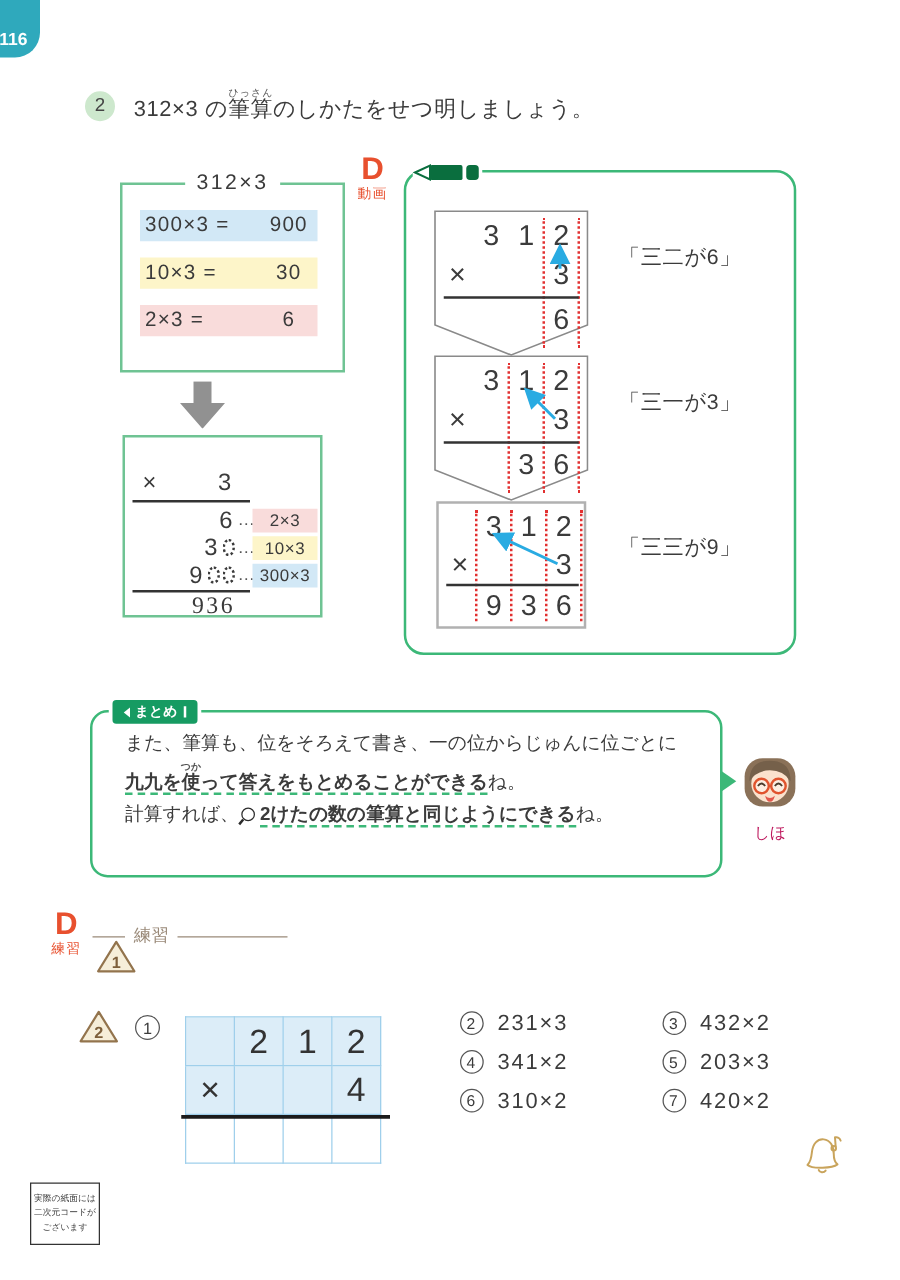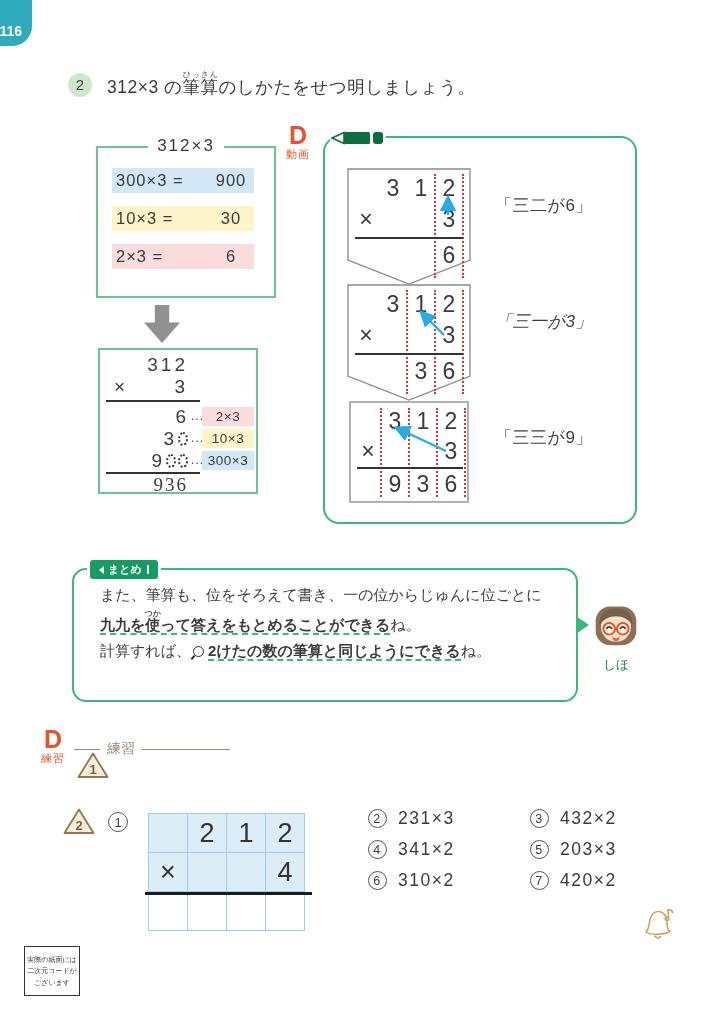--- a/index.html
+++ b/index.html
@@ -82,21 +82,21 @@
   .summary-text { padding:12px 14px 0 26px; font-size:15px; line-height:26.5px; }
   .u { font-weight:bold; border-bottom:2.5px dashed #3cb878; padding-bottom:0px; }
   .mag { display:inline-block; width:9px; height:9px; border:1.8px solid #2b2b2b; border-radius:50%;
          position:relative; margin:0 4px 0 2px; vertical-align:-1px; }
   .mag::after { content:""; position:absolute; width:1.8px; height:5px; background:#2b2b2b;
                 left:-2px; bottom:-4px; transform:rotate(40deg); }
   .speech-pointer { position:absolute; right:-13px; top:46px; width:0; height:0;
                     border-top:9px solid transparent; border-bottom:9px solid transparent;
                     border-left:13px solid #3cb878; }
   .character { position:absolute; left:586px; top:594px; width:60px; text-align:center; }
-  .character .name { font-size:12.5px; color:#15803d; margin-top:1px; }
+  .character .name { font-size:12.5px; color:#be185d; margin-top:1px; }
 
   
   .practice-header { position:absolute; left:74px; top:740px; display:flex; align-items:center; gap:7px;
                      color:#9a8a79; font-size:14px; }
   .ph-line { height:0; border-top:1.5px solid #9a8a79; }
   .tri { position:absolute; }
   .ex1-text { position:absolute; left:120px; top:757px; font-size:17.5px; letter-spacing:0.5px; }
   .circ-num { display:inline-block; width:20px; height:20px; border:1.4px solid #555; border-radius:50%;
               font-size:13px; line-height:20px; text-align:center; color:#3b3b3b; box-sizing:border-box; }
   .item1-badge { position:absolute; left:108px; top:812px; }
@@ -145,23 +145,20 @@
       <div class="eq hl-pink">
         <span class="lhs">2×3 =</span>
         <span class="rhs">6</span>
       </div>
     </div>
   </div>
 
   <div class="down-arrow"></div>
 
   <div class="box-b">
-    <div class="cc-row" style="top:4px;">
-      <span class="num-r">312</span>
-    </div>
     <div class="cc-row" style="top:26px;">
       <span class="cc-sign">×</span>
       <span class="num-r">3</span>
     </div>
     <div class="cc-hr" style="top:50px;"></div>
     <div class="cc-row" style="top:56px;">
       <span class="pp-num"><span>6</span></span>
       <span class="pp-dots">…</span>
       <span class="pp-label hl-pink">2×3</span>
     </div>
@@ -260,21 +257,21 @@
       </div>
       <svg class="arrow-svg" width="124" height="118" viewBox="0 0 124 118">
         <defs>
             <marker id="ah2" markerWidth="7" markerHeight="7" refX="3.5" refY="3.5" orient="auto">
               <path d="M0,0 L7,3.5 L0,7 Z" fill="#29abe2"></path>
             </marker>
           </defs>
         <line x1="97" y1="51" x2="78" y2="32" stroke="#29abe2" stroke-width="2.4" marker-end="url(#ah2)"></line>
       </svg>
     </div>
-    <div class="step-caption" style="top:172px;font-style:italic;">「三一が3」</div>
+    <div class="step-caption" style="top:172px;">「三一が3」</div>
 
     <div class="step3">
       <div class="rl" style="left:29px; top:5px; height:89px;"></div>
       <div class="rl" style="left:57px; top:5px; height:89px;"></div>
       <div class="rl" style="left:85px; top:5px; height:89px;"></div>
       <div class="rl" style="left:113px; top:5px; height:89px;"></div>
       <div class="cg" style="left:4px; top:4px;">
         <span></span>
         <span>3</span>
         <span>1</span>

